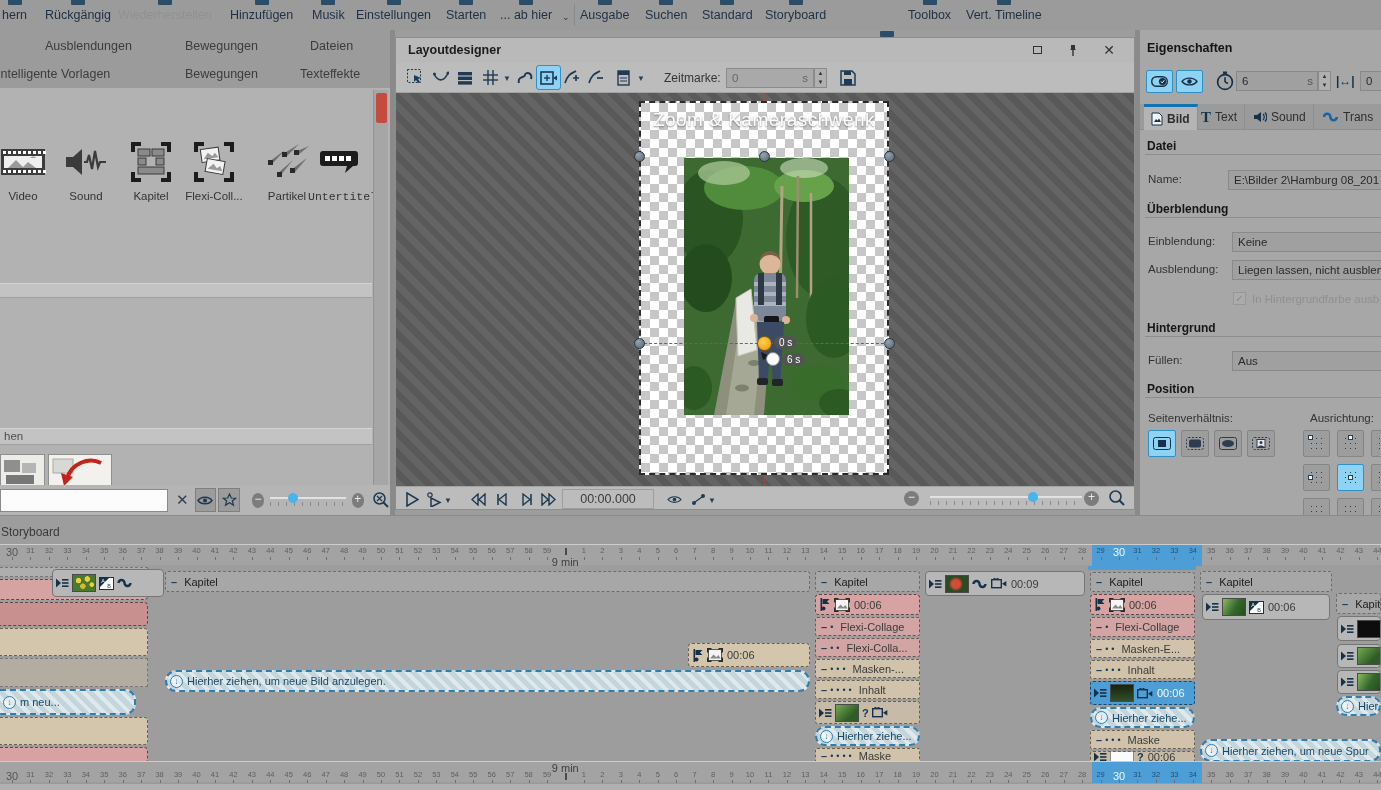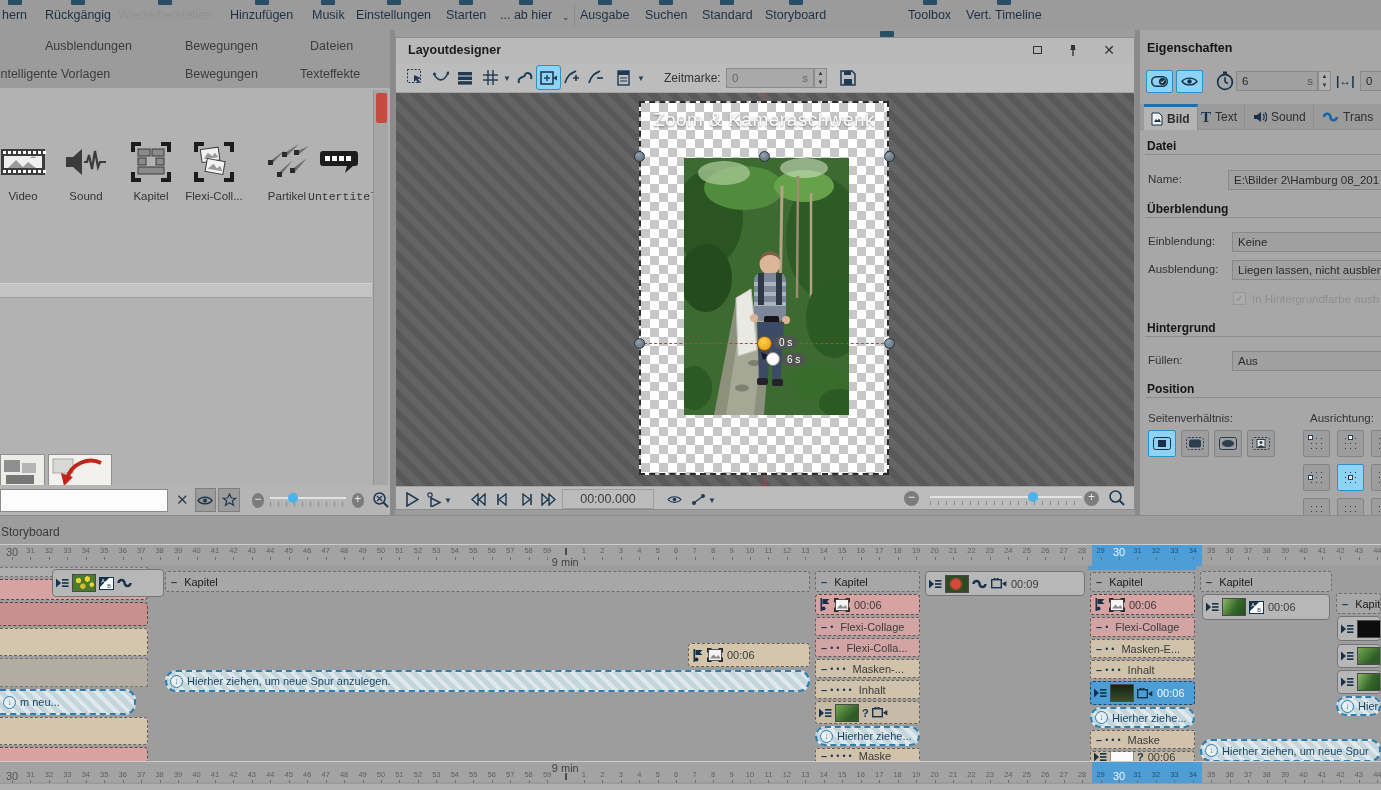--- a/index.html
+++ b/index.html
@@ -282,20 +282,23 @@
                   <rect x="20" y="7" width="5" height="5"></rect>
                   <rect x="27" y="7" width="5" height="5"></rect>
                 </g>
                 <path d="M28 17l-2 7 8-7z" fill="#1c1c1c"></path>
               </svg>
             </div>
             <div class="lbl">Untertitel</div>
           </div>
         </div>
       <div class="lp-bar" style="top:195px;height:15px;"></div>
+      <div class="lp-bar" style="top:340px;height:17px;">
+        <div class="lbl">hen</div>
+      </div>
       <div class="lp-thumb" style="left:0;top:366px;width:45px;height:38px;">
         <svg width="43" height="36">
             <rect x="3" y="5" width="16" height="12" fill="#8f8f8f"></rect>
             <rect x="21" y="8" width="14" height="10" fill="#b5b5b5"></rect>
             <rect x="5" y="20" width="28" height="9" fill="#777"></rect>
           </svg>
       </div>
       <div class="lp-thumb" style="left:48px;top:366px;width:64px;height:38px;background:#f2f1ee;">
         <svg width="62" height="36" viewBox="0 0 62 36">
             <rect x="4" y="4" width="20" height="14" fill="#d8d8d4" stroke="#aaa"></rect>
@@ -923,21 +926,21 @@
             <svg width="16" height="14" viewBox="0 0 16 14">
               <rect x="1.5" y="1.5" width="13" height="11" fill="#f4f4f4" stroke="#555"></rect>
               <path d="M3 10.5l3.5-4 2.8 2.8 2-2.3 2.4 3.5z" fill="#8a8a8a"></path>
               <path d="M0 0h4.5v1.5H1.5V4.5H0zM11.5 0H16v4.5h-1.5V1.5H11.5zM0 9.5h1.5v3H4.5V14H0zM14.5 9.5H16V14h-4.5v-1.5h3z" fill="#2a2a2a"></path>
             </svg>
           </span>
           <span class="lab">00:06</span>
         </div>
         <div class="trk drop" style="left: 165px; top: 154px; width: 645px; height: 22px;">
           <span class="dropi">↓</span>
-          <span class="lab">Hierher ziehen, um neue Spur anzulegen.</span>
+          <span class="lab">Hierher ziehen, um neue Bild anzulegen.</span>
         </div>
         <div class="trk header" style="left: 815px; top: 55px; width: 105px; height: 21px;">
           <span class="dash">–</span>
           <span class="lab">Kapitel</span>
         </div>
         <div class="trk pink" style="left: 815px; top: 78px; width: 105px; height: 21px;">
           <span class="ic">
             <svg width="12" height="13" viewBox="0 0 12 13">
               <rect x="1.5" y="0" width="1.6" height="13" fill="#16324a"></rect>
               <path d="M3.5 1h7L8 3.5 10.5 6h-7z" fill="#16324a"></path>

